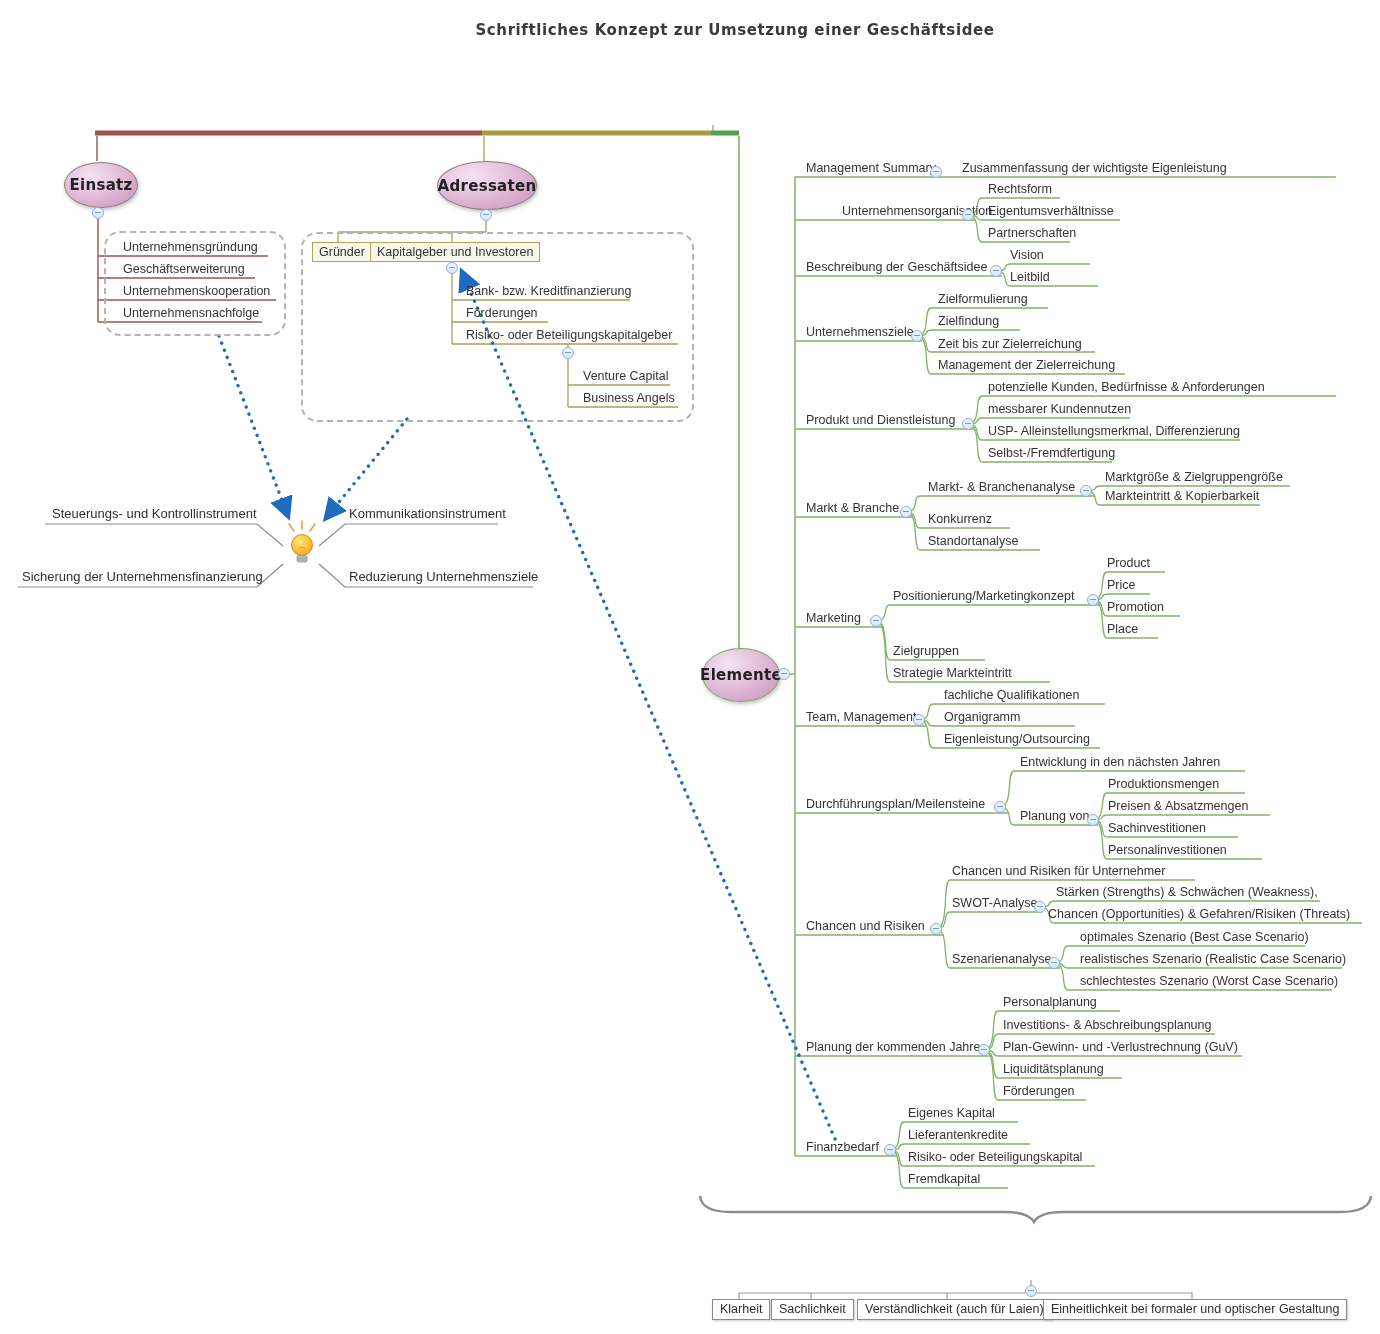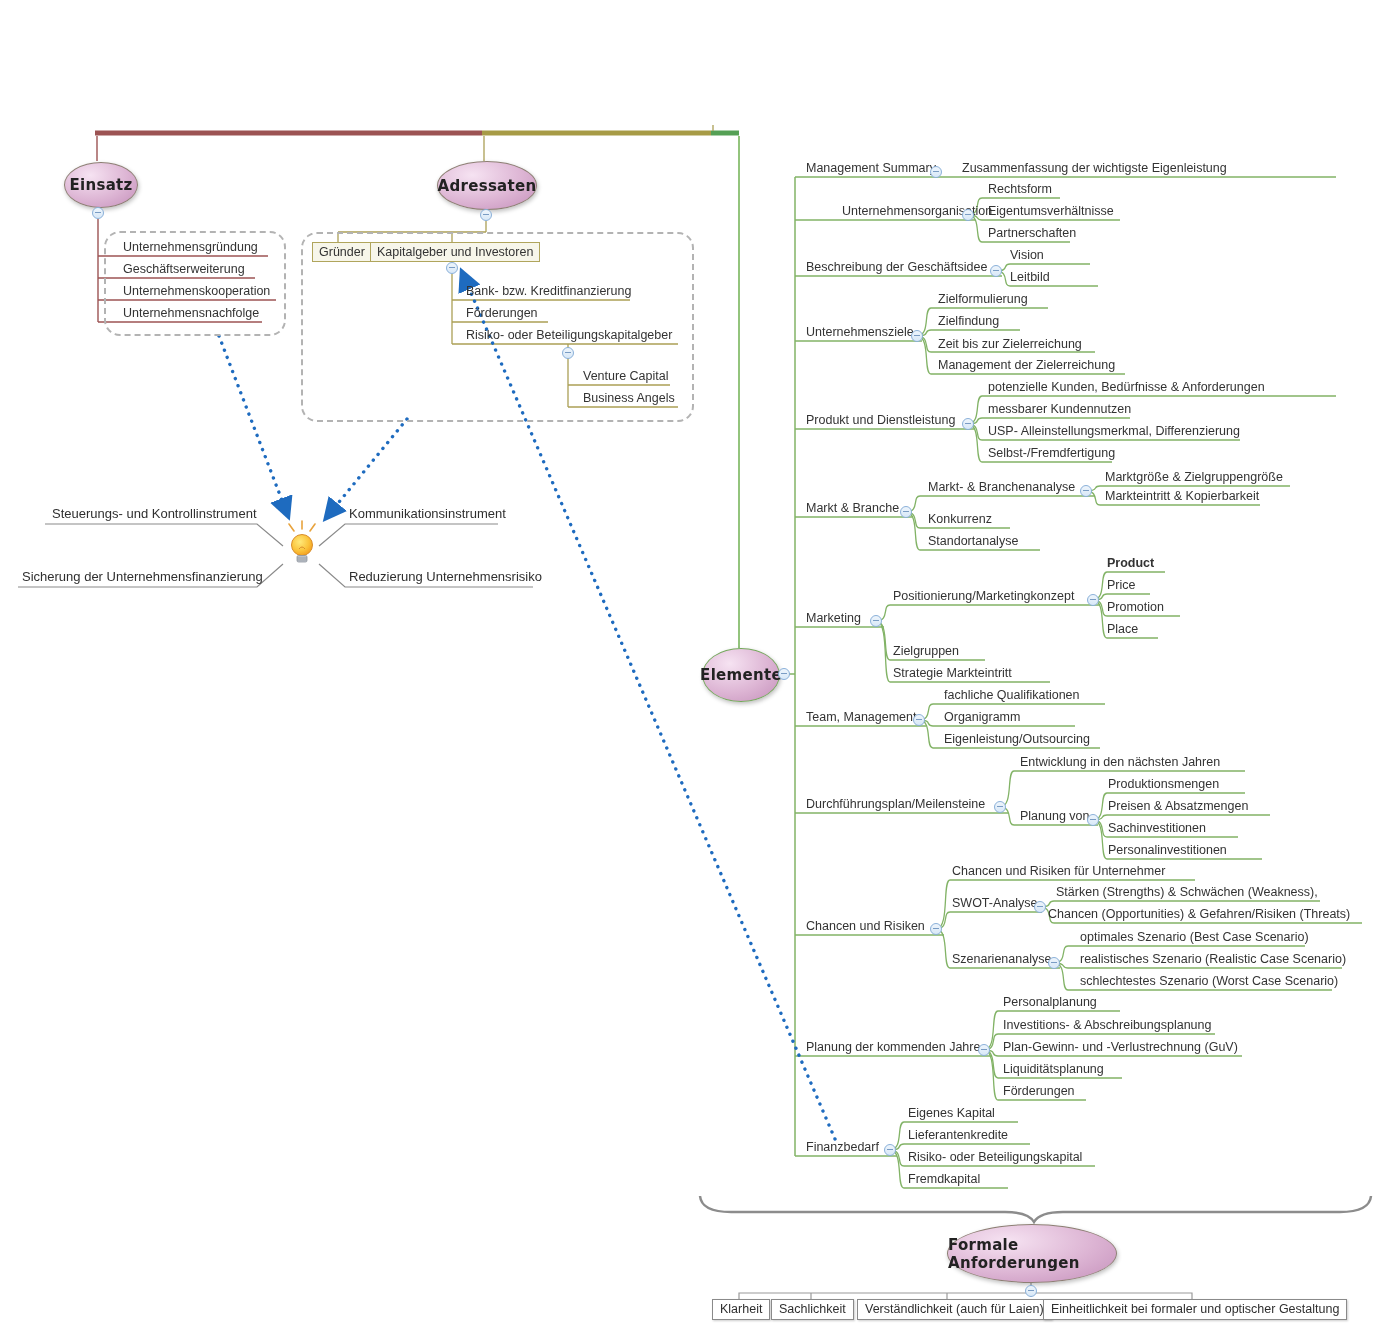--- a/index.html
+++ b/index.html
@@ -180,20 +180,21 @@
       <path d="M302,529 L302,521"></path>
       <path d="M310,531 L315,524"></path>
     </g>
     <circle cx="302" cy="545" r="10.5" fill="url(#bulbGrad)" stroke="#d98e2b" stroke-width="1"></circle>
     <path d="M299,549 q3,-4 6,0" stroke="#d98e2b" stroke-width="1" fill="none"></path>
     <rect x="297" y="555.5" width="10" height="6.5" rx="1.5" fill="#bcc2ca" stroke="#8f959e" stroke-width="0.8"></rect>
     <path d="M297,558 h10 M297,560 h10" stroke="#8f959e" stroke-width="0.7"></path>
   </g>
 </svg>
 
+<div class="title">Schriftliches Konzept zur Umsetzung einer Geschäftsidee</div>
 
 <div class="ellipse" style="left:64px;top:162px;width:72px;height:44px;">Einsatz</div>
 <div class="dashed" style="left:104px;top:231px;width:178px;height:101px;"></div>
 <div class="lbl" style="left:123px;top:238px;">Unternehmensgründung</div>
 <div class="lbl" style="left:123px;top:260px;">Geschäftserweiterung</div>
 <div class="lbl" style="left:123px;top:282px;">Unternehmenskooperation</div>
 <div class="lbl" style="left:123px;top:304px;">Unternehmensnachfolge</div>
 
 <div class="ellipse" style="left:437px;top:161px;width:98px;height:47px;">Adressaten</div>
 <div class="dashed" style="left:301px;top:232px;width:389px;height:186px;"></div>
@@ -201,21 +202,21 @@
 <div class="abox" style="left:370px;top:242px;">Kapitalgeber und Investoren</div>
 <div class="lbl" style="left:466px;top:282px;">Bank- bzw. Kreditfinanzierung</div>
 <div class="lbl" style="left:466px;top:304px;">Förderungen</div>
 <div class="lbl" style="left:466px;top:326px;">Risiko- oder Beteiligungskapitalgeber</div>
 <div class="lbl" style="left:583px;top:367px;">Venture Capital</div>
 <div class="lbl" style="left:583px;top:389px;">Business Angels</div>
 
 <div class="lbl fn" style="left:52px;top:505px;">Steuerungs- und Kontrollinstrument</div>
 <div class="lbl fn" style="left:349px;top:505px;">Kommunikationsinstrument</div>
 <div class="lbl fn" style="left:22px;top:568px;">Sicherung der Unternehmensfinanzierung</div>
-<div class="lbl fn" style="left:349px;top:568px;">Reduzierung Unternehmensrisiko</div>
+<div class="lbl fn" style="left:349px;top:568px;">Reduzierung Unternehmensziele</div>
 
 <div class="ellipse green" style="left:702px;top:648px;width:76px;height:52px;">Elemente</div>
 
 <div class="lbl" style="left:806px;top:159px;">Management Summary</div>
 <div class="lbl" style="left:962px;top:159px;">Zusammenfassung der wichtigste Eigenleistung</div>
 
 <div class="lbl" style="left:806px;top:202px;margin-left:36px;">Unternehmensorganisation</div>
 <div class="lbl" style="left:988px;top:180px;">Rechtsform</div>
 <div class="lbl" style="left:988px;top:202px;">Eigentumsverhältnisse</div>
 <div class="lbl" style="left:988px;top:224px;">Partnerschaften</div>
@@ -238,21 +239,21 @@
 
 <div class="lbl" style="left:806px;top:499px;">Markt &amp; Branche</div>
 <div class="lbl" style="left:928px;top:478px;">Markt- &amp; Branchenanalyse</div>
 <div class="lbl" style="left:1105px;top:468px;">Marktgröße &amp; Zielgruppengröße</div>
 <div class="lbl" style="left:1105px;top:487px;">Markteintritt &amp; Kopierbarkeit</div>
 <div class="lbl" style="left:928px;top:510px;">Konkurrenz</div>
 <div class="lbl" style="left:928px;top:532px;">Standortanalyse</div>
 
 <div class="lbl" style="left:806px;top:609px;">Marketing</div>
 <div class="lbl" style="left:893px;top:587px;">Positionierung/Marketingkonzept</div>
-<div class="lbl" style="left:1107px;top:554px;font-weight:bold;">Product</div>
+<div class="lbl" style="left:1107px;top:554px;">Product</div>
 <div class="lbl" style="left:1107px;top:576px;">Price</div>
 <div class="lbl" style="left:1107px;top:598px;">Promotion</div>
 <div class="lbl" style="left:1107px;top:620px;">Place</div>
 <div class="lbl" style="left:893px;top:642px;">Zielgruppen</div>
 <div class="lbl" style="left:893px;top:664px;">Strategie Markteintritt</div>
 
 <div class="lbl" style="left:806px;top:708px;">Team, Management</div>
 <div class="lbl" style="left:944px;top:686px;">fachliche Qualifikationen</div>
 <div class="lbl" style="left:944px;top:708px;">Organigramm</div>
 <div class="lbl" style="left:944px;top:730px;">Eigenleistung/Outsourcing</div>
@@ -281,21 +282,20 @@
 <div class="lbl" style="left:1003px;top:1038px;">Plan-Gewinn- und -Verlustrechnung (GuV)</div>
 <div class="lbl" style="left:1003px;top:1060px;">Liquiditätsplanung</div>
 <div class="lbl" style="left:1003px;top:1082px;">Förderungen</div>
 
 <div class="lbl" style="left:806px;top:1138px;">Finanzbedarf</div>
 <div class="lbl" style="left:908px;top:1104px;">Eigenes Kapital</div>
 <div class="lbl" style="left:908px;top:1126px;">Lieferantenkredite</div>
 <div class="lbl" style="left:908px;top:1148px;">Risiko- oder Beteiligungskapital</div>
 <div class="lbl" style="left:908px;top:1170px;">Fremdkapital</div>
 
-<div class="ellipse" style="left:947px;top:1224px;width:168px;height:57px;">Formale Anforderungen</div>
 <div class="fbox" style="left:712px;top:1299px;">Klarheit</div>
 <div class="fbox" style="left:771px;top:1299px;">Sachlichkeit</div>
 <div class="fbox" style="left:857px;top:1299px;">Verständlichkeit (auch für Laien)</div>
 <div class="fbox" style="left:1043px;top:1299px;">Einheitlichkeit bei formaler und optischer Gestaltung</div>
 
 <div class="minus" style="left:92px;top:207px;">
       <i></i>
     </div>
 <div class="minus" style="left:480px;top:209px;">
       <i></i>

